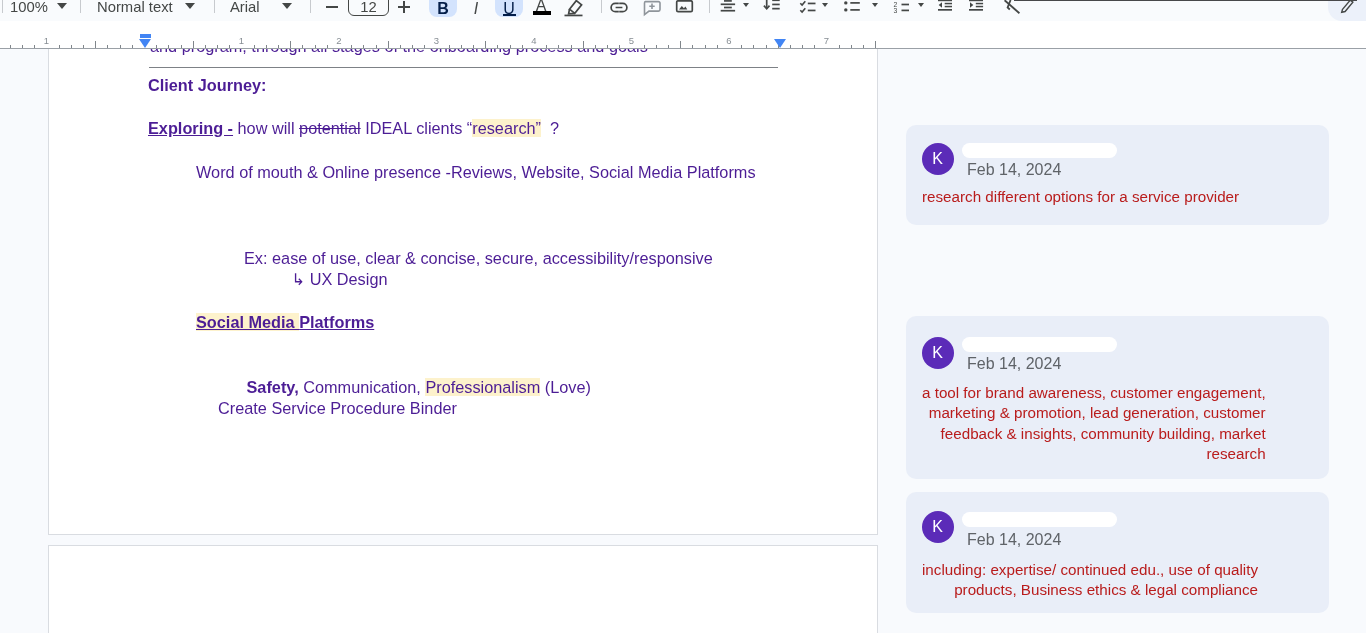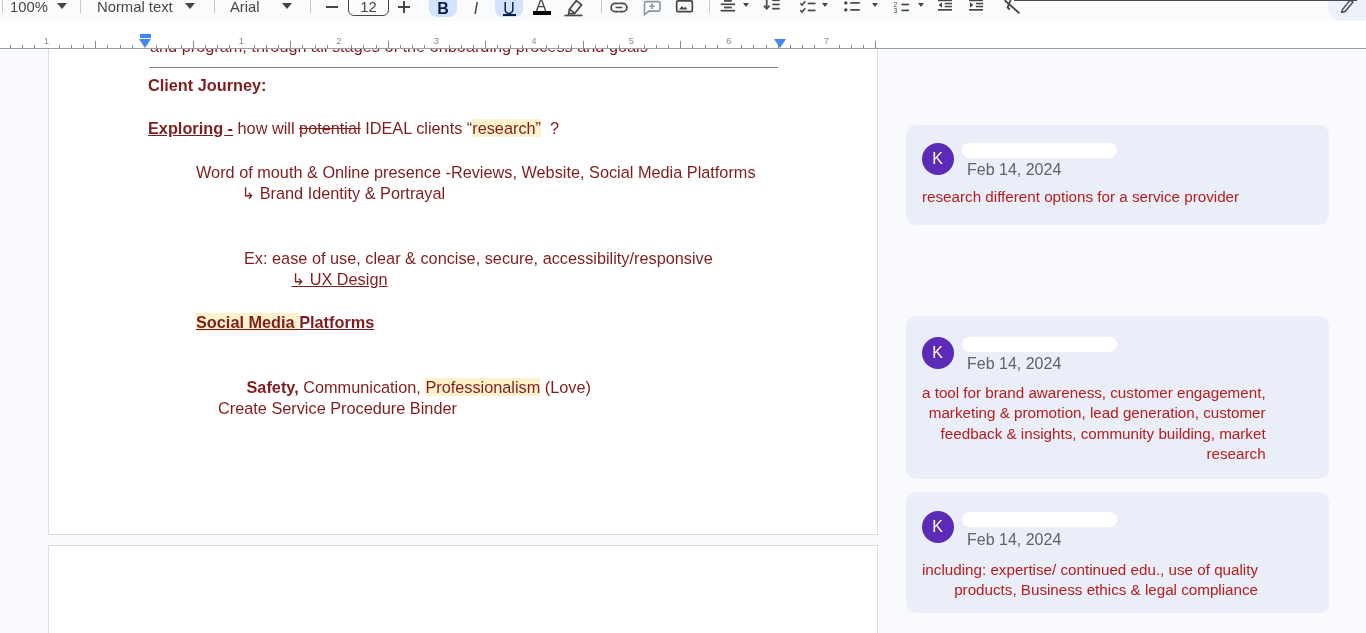--- a/index.html
+++ b/index.html
@@ -2,21 +2,21 @@
 <html><head><meta charset="utf-8">
 <style>
 * { margin:0; padding:0; box-sizing:border-box; }
 body { font-family:"Liberation Sans", sans-serif; }
 #root { position:relative; width:1366px; height:633px; background:#f8fafd; overflow:hidden; }
 .abs { position:absolute; }
 .tb-txt { position:absolute; font-size:14.8px; color:#444746; line-height:19px; top:-2px; }
 .sep { position:absolute; width:1px; top:0; height:13px; background:#c7cace; }
 .caret { position:absolute; width:0; height:0; border-left:5px solid transparent; border-right:5px solid transparent; border-top:6px solid #444746; top:2.5px; }
 .mcaret { position:absolute; width:0; height:0; border-left:3.6px solid transparent; border-right:3.6px solid transparent; border-top:4.2px solid #444746; top:2.5px; }
-.doc { position:absolute; font-size:16.3px; line-height:20.5px; color:#7f1d1d; white-space:pre; }
+.doc { position:absolute; font-size:16.3px; line-height:20.5px; color:#4c1d95; white-space:pre; }
 .hl { background:#fdf2cc; }
 .tick { position:absolute; width:1px; background:#80868b; }
 .rnum { position:absolute; font-size:9.5px; color:#878e94; width:20px; text-align:center; line-height:11px; }
 .card { position:absolute; left:906px; width:423px; background:#e9eef8; border-radius:10px; }
 .avatar { position:absolute; left:15.5px; width:32px; height:32px; border-radius:50%; background:#5b2bb8; color:#fff; font-size:16px; text-align:center; line-height:32px; }
 .pill { position:absolute; left:56px; height:15px; background:#fff; border-radius:8px; }
 .cdate { position:absolute; left:61px; font-size:16px; color:#5f6368; line-height:15px; }
 .cbody { position:absolute; left:16px; font-size:15.2px; color:#b91c1c; line-height:20.6px;text-align:right; }
 svg.icon { position:absolute; top:0; left:0; overflow:visible; }
 </style></head><body>
@@ -175,23 +175,22 @@
 <div class="abs" style="left:139px;top:17.5px;width:0;height:0;border-left:6.2px solid transparent;border-right:6.2px solid transparent;border-top:9.5px solid #4285f4;"></div>
 <div class="abs" style="left:773.8px;top:18px;width:0;height:0;border-left:6.2px solid transparent;border-right:6.2px solid transparent;border-top:9px solid #4285f4;"></div>
 </div>
 <div class="abs" style="left:48px;top:21px;width:830px;height:514px;background:#fff;border-left:1px solid #d9dce1;border-right:1px solid #d9dce1;border-bottom:1px solid #d9dce1;"></div>
 <div class="abs" style="left:48px;top:545px;width:830px;height:88px;background:#fff;border:1px solid #d9dce1;border-bottom:none;"></div>
 <div class="doc" style="left:150px;top:35.9px;">and program, through all stages of the onboarding process and goals</div>
 <div class="abs" style="left:149px;top:67.3px;width:629px;height:1.2px;background:#7d8186;"></div>
 <div class="doc" style="left:148px;top:75.0px;"><b>Client Journey:</b></div>
 <div class="doc" style="left:148px;top:117.5px;"><b style="text-decoration:underline;">Exploring -</b> how will <span style="text-decoration:line-through;">potential</span> IDEAL clients “<span class="hl">research”</span>  ?</div>
 <div class="doc" style="left:196px;top:161.5px;">Word of mouth &amp; Online presence -Reviews, Website, Social Media Platforms</div>
-<div class="doc" style="left:241.5px;top:182.8px;">↳ Brand Identity &amp; Portrayal</div>
 <div class="doc" style="left:244px;top:247.8px;">Ex: ease of use, clear &amp; concise, secure, accessibility/responsive</div>
-<div class="doc" style="left:291.5px;top:269.1px;text-decoration:underline;">↳ UX Design</div>
+<div class="doc" style="left:291.5px;top:269.1px;">↳ UX Design</div>
 <div class="doc" style="left:196px;top:311.8px;"><b style="text-decoration:underline;"><span class="hl">Social Media </span>Platforms</b></div>
 <div class="doc" style="left:246.5px;top:376.5px;"><b>Safety,</b> Communication, <span class="hl">Professionalism</span> (Love)</div>
 <div class="doc" style="left:218px;top:397.9px;">Create Service Procedure Binder</div>
 <div class="card" style="top:125px;height:100px;">
 <div class="avatar" style="top:18px;">K</div>
 <div class="pill" style="top:18px;width:155px;"></div>
 <div class="cdate" style="top:36.5px;">Feb 14, 2024</div>
 <div class="cbody" style="top:62.1px;">research different options for a service provider</div>
 </div>
 <div class="card" style="top:316px;height:163px;">

